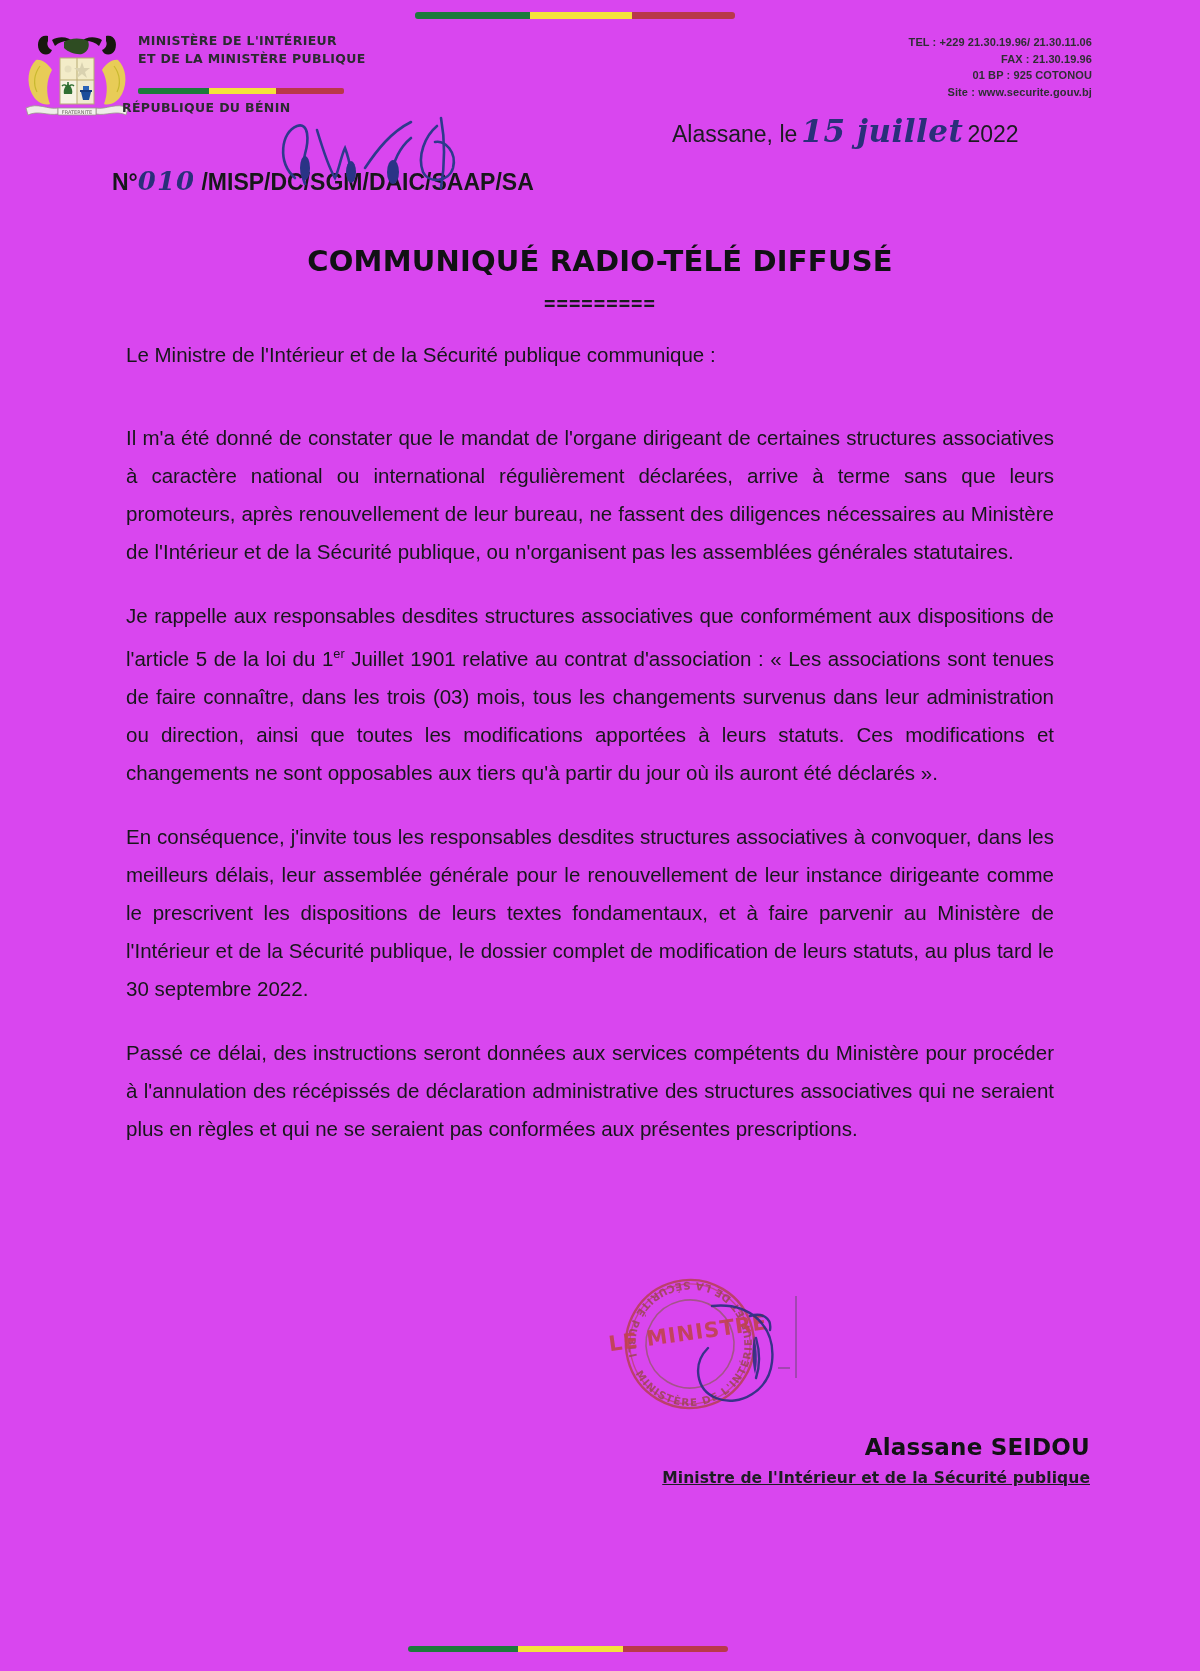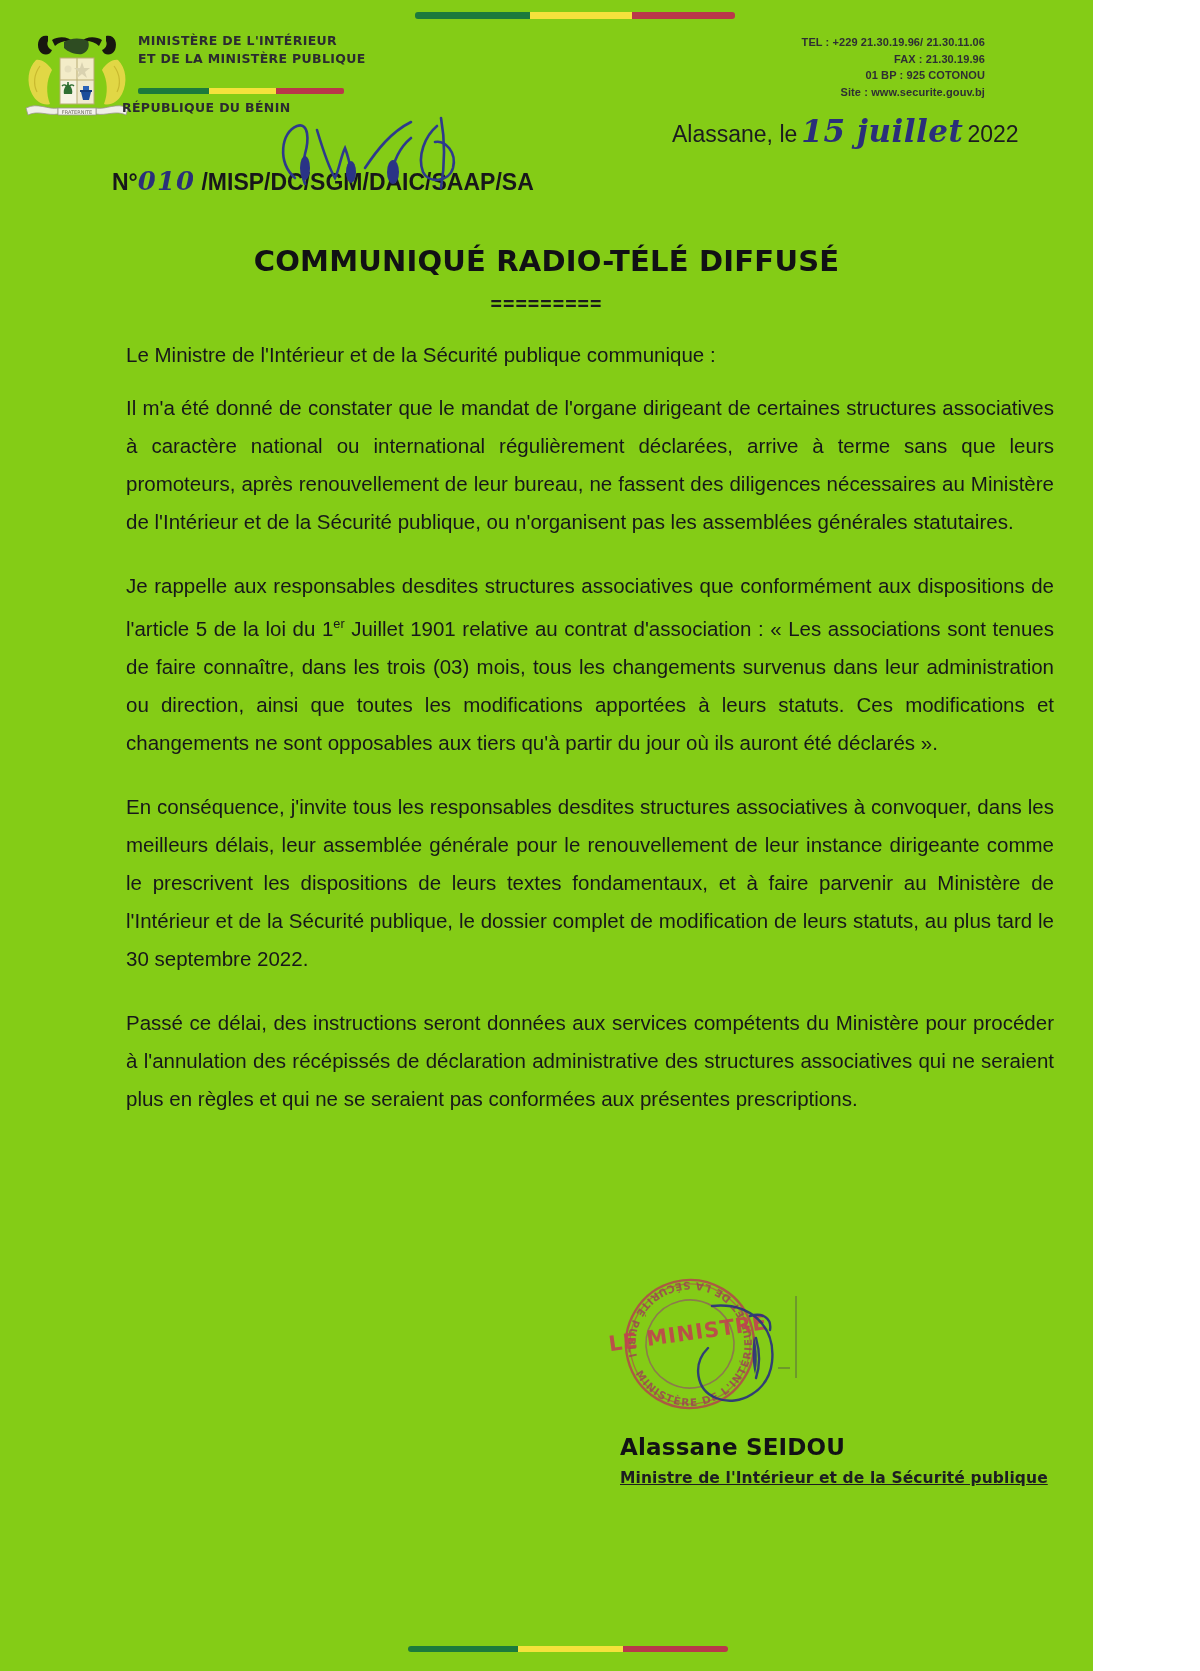--- a/index.html
+++ b/index.html
@@ -6,23 +6,23 @@
     margin: 0;
     padding: 0;
     background: #ffffff;
   }
   body {
     font-family: "Liberation Sans", sans-serif;
     color: #17171a;
   }
   #page {
     position: relative;
-    width: 1093px;
+    width: 1200px;
     height: 1671px;
-    background: #84cc16;
+    background: #d946ef;
     overflow: hidden;
   }
 
   
   .flagbar {
     position: absolute;
     display: flex;
     height: 7px;
     border-radius: 3px;
     overflow: hidden;
@@ -194,40 +194,40 @@
     width: 928px;
   }
   #body-text p {
     margin: 0 0 26px 0;
     font-size: 20.5px;
     line-height: 38px;
     color: #17171a;
     text-align: justify;
     text-justify: inter-word;
   }
-  #body-text p.lead { text-align: left; margin-bottom: 15px; }
+  #body-text p.lead { text-align: left; margin-bottom: 45px; }
   #body-text p:last-child { margin-bottom: 0; }
   sup { font-size: 0.62em; vertical-align: super; }
 
   
   #stamp {
     position: absolute;
     left: 600px;
     top: 1252px;
     width: 220px;
     height: 185px;
   }
 
   
   #signature-block {
     position: absolute;
     left: 620px;
     top: 1434px;
     width: 470px;
-    text-align: left;
+    text-align: right;
   }
   #signer-name {
     font-family: "DejaVu Sans", sans-serif;
     font-size: 23px;
     font-weight: 700;
     color: #121215;
     letter-spacing: 0.2px;
   }
   #signer-title {
     margin-top: 9px;

